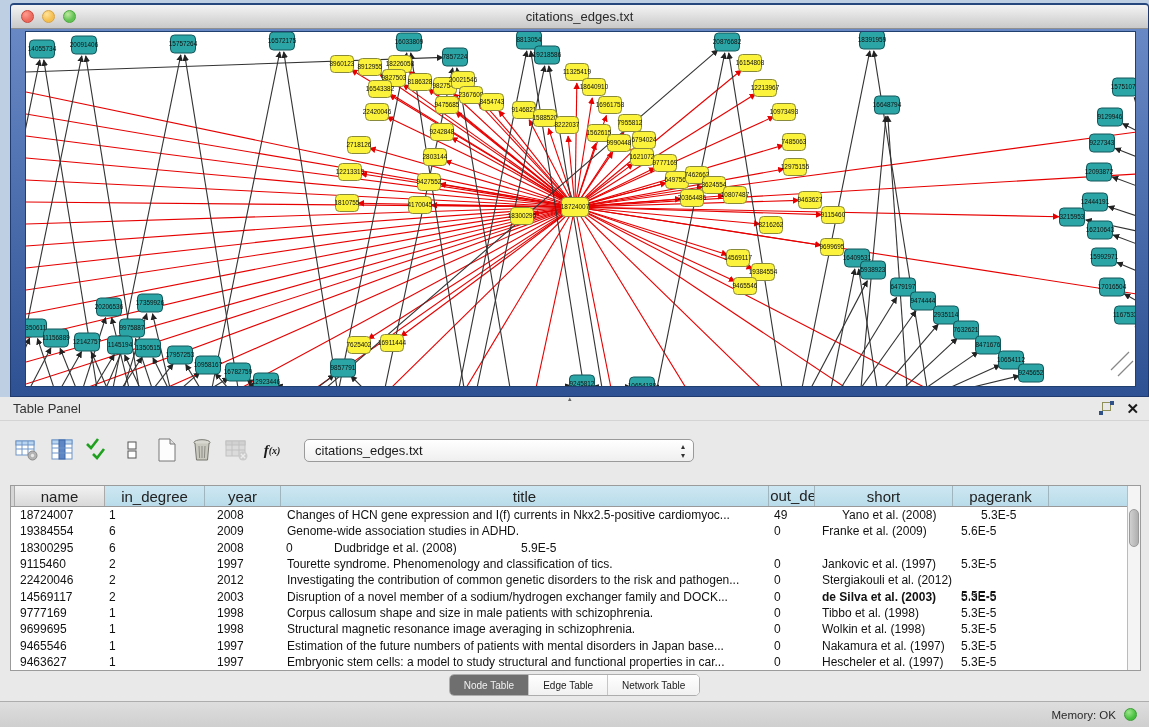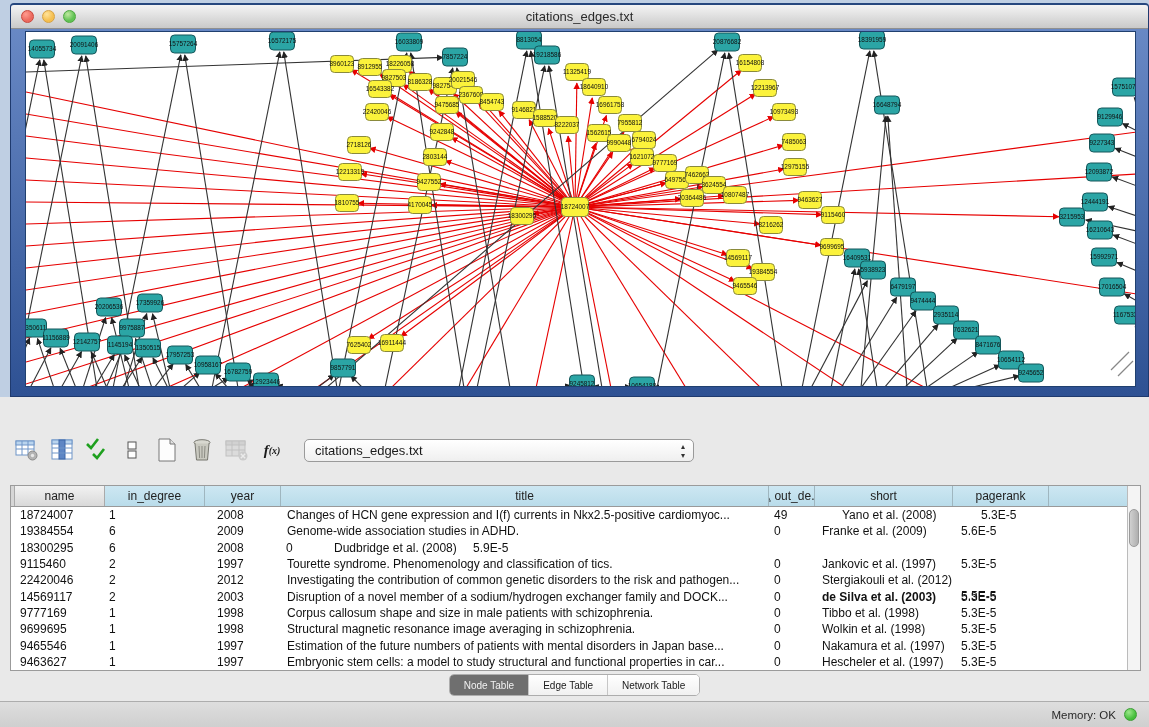--- a/index.html
+++ b/index.html
@@ -42,21 +42,21 @@
   .fx-icon small { font-size:10px; }
   .dropdown { margin-left:10px; width:390px; height:23px; background:linear-gradient(#FFFFFF,#EFEFEF);
     border:1px solid #9A9A9A; border-radius:5px; display:flex; align-items:center; position:relative; }
   .dropdown-value { font-size:13px; color:#1A1A1A; padding-left:10px; }
   .dropdown-arrows { position:absolute; right:8px; top:2px; display:flex; flex-direction:column; line-height:9px;
     font-size:8px; color:#333; }
 
   .table-wrap { position:absolute; left:10px; top:88px; width:1131px; height:186px; background:#FFFFFF;
     border:1px solid #9B9B9B; }
   .thead { display:flex; height:21px; border-bottom:1px solid #999; }
-  .th { font-size:12px; color:#222; display:flex; align-items:center; justify-content:center;
+  .th { font-size:15px; color:#222; display:flex; align-items:center; justify-content:center;
     border-right:1px solid #9FB6BF; background:linear-gradient(#CDE7F2,#B9DCEA); overflow:hidden; white-space:nowrap; }
   .th.grey { background:linear-gradient(#F2F2F2,#D9D9D9); border-right:1px solid #AAA; }
   .gutter { width:4px; background:#D6D6D6; border-right:1px solid #AAA; }
   .tbody { position:absolute; left:0; top:21px; right:13px; bottom:0; overflow:hidden; }
   .tr { display:flex; height:16.3px; align-items:center; }
   .td { font-size:12px; color:#111; white-space:nowrap; overflow:hidden; flex-shrink:0; }
   .vscroll { position:absolute; right:0; top:0; bottom:0; width:13px; background:#F4F4F4; border-left:1px solid #BBB; }
   .vthumb { position:absolute; left:1px; right:1px; top:23px; height:38px; border-radius:6px;
     background:linear-gradient(90deg,#D0D0D0,#AFAFAF); border:1px solid #9A9A9A; }
 
@@ -451,20 +451,32 @@
         </g>
       <g stroke="#888" stroke-width="1.2">
         <line x1="1085" y1="338" x2="1103" y2="320"></line>
         <line x1="1092" y1="344" x2="1107" y2="329"></line>
       </g>
     </svg>
   </div>
 </div>
 
 <div class="table-panel">
+  <div class="panel-header">
+    <span class="splitter-grip">▴</span>
+    <span class="panel-title">Table Panel</span>
+    <div class="panel-header-icons">
+      <span class="float-icon">
+          <span class="sq1"></span>
+          <span class="sq2"></span>
+          <span class="sq3"></span>
+        </span>
+      <span class="close-icon">✕</span>
+    </div>
+  </div>
 
   <div class="toolbar">
     <span class="tb-icon">
       <svg width="24" height="24">
           <rect x="1" y="3" width="18" height="14" fill="#FFF" stroke="#6E95C8"></rect>
           <rect x="1" y="3" width="18" height="4" fill="#B9D4EE" stroke="#6E95C8"></rect>
           <line x1="7" y1="3" x2="7" y2="17" stroke="#6E95C8"></line>
           <line x1="13" y1="3" x2="13" y2="17" stroke="#6E95C8"></line>
           <line x1="1" y1="11" x2="19" y2="11" stroke="#6E95C8"></line>
           <circle cx="17.5" cy="17.5" r="4.5" fill="#B3B3B3" stroke="#8A8A8A"></circle>
@@ -564,21 +576,21 @@
           <div class="td" style="width: 96px; padding-left: 8px;">5.6E-5</div>
           <div class="td" style="width: 80px; padding-left: 0px;"></div>
         </div>
         <div class="tr">
           <div style="width: 4px; flex-shrink: 0;"></div>
           <div class="td" style="width: 90px; padding-left: 5px;">18300295</div>
           <div class="td" style="width: 100px; padding-left: 4px;">6</div>
           <div class="td" style="width: 76px; padding-left: 12px;">2008</div>
           <div class="td" style="width: 46px; padding-left: 5px;">0</div>
           <div class="td" style="width: 138px; padding-left: 7px;">Dudbridge et al. (2008)</div>
-          <div class="td" style="width: 96px; padding-left: 8px;">5.9E-5</div>
+          <div class="td" style="width: 96px; padding-left: 8px; margin-left: 48px;">5.9E-5</div>
           <div class="td" style="width: 80px; padding-left: 0px;"></div>
         </div>
         <div class="tr">
           <div style="width: 4px; flex-shrink: 0;"></div>
           <div class="td" style="width: 90px; padding-left: 5px;">9115460</div>
           <div class="td" style="width: 100px; padding-left: 4px;">2</div>
           <div class="td" style="width: 76px; padding-left: 12px;">1997</div>
           <div class="td" style="width: 488px; padding-left: 6px;">Tourette syndrome. Phenomenology and classification of tics.</div>
           <div class="td" style="width: 46px; padding-left: 5px;">0</div>
           <div class="td" style="width: 138px; padding-left: 7px;">Jankovic et al. (1997)</div>

